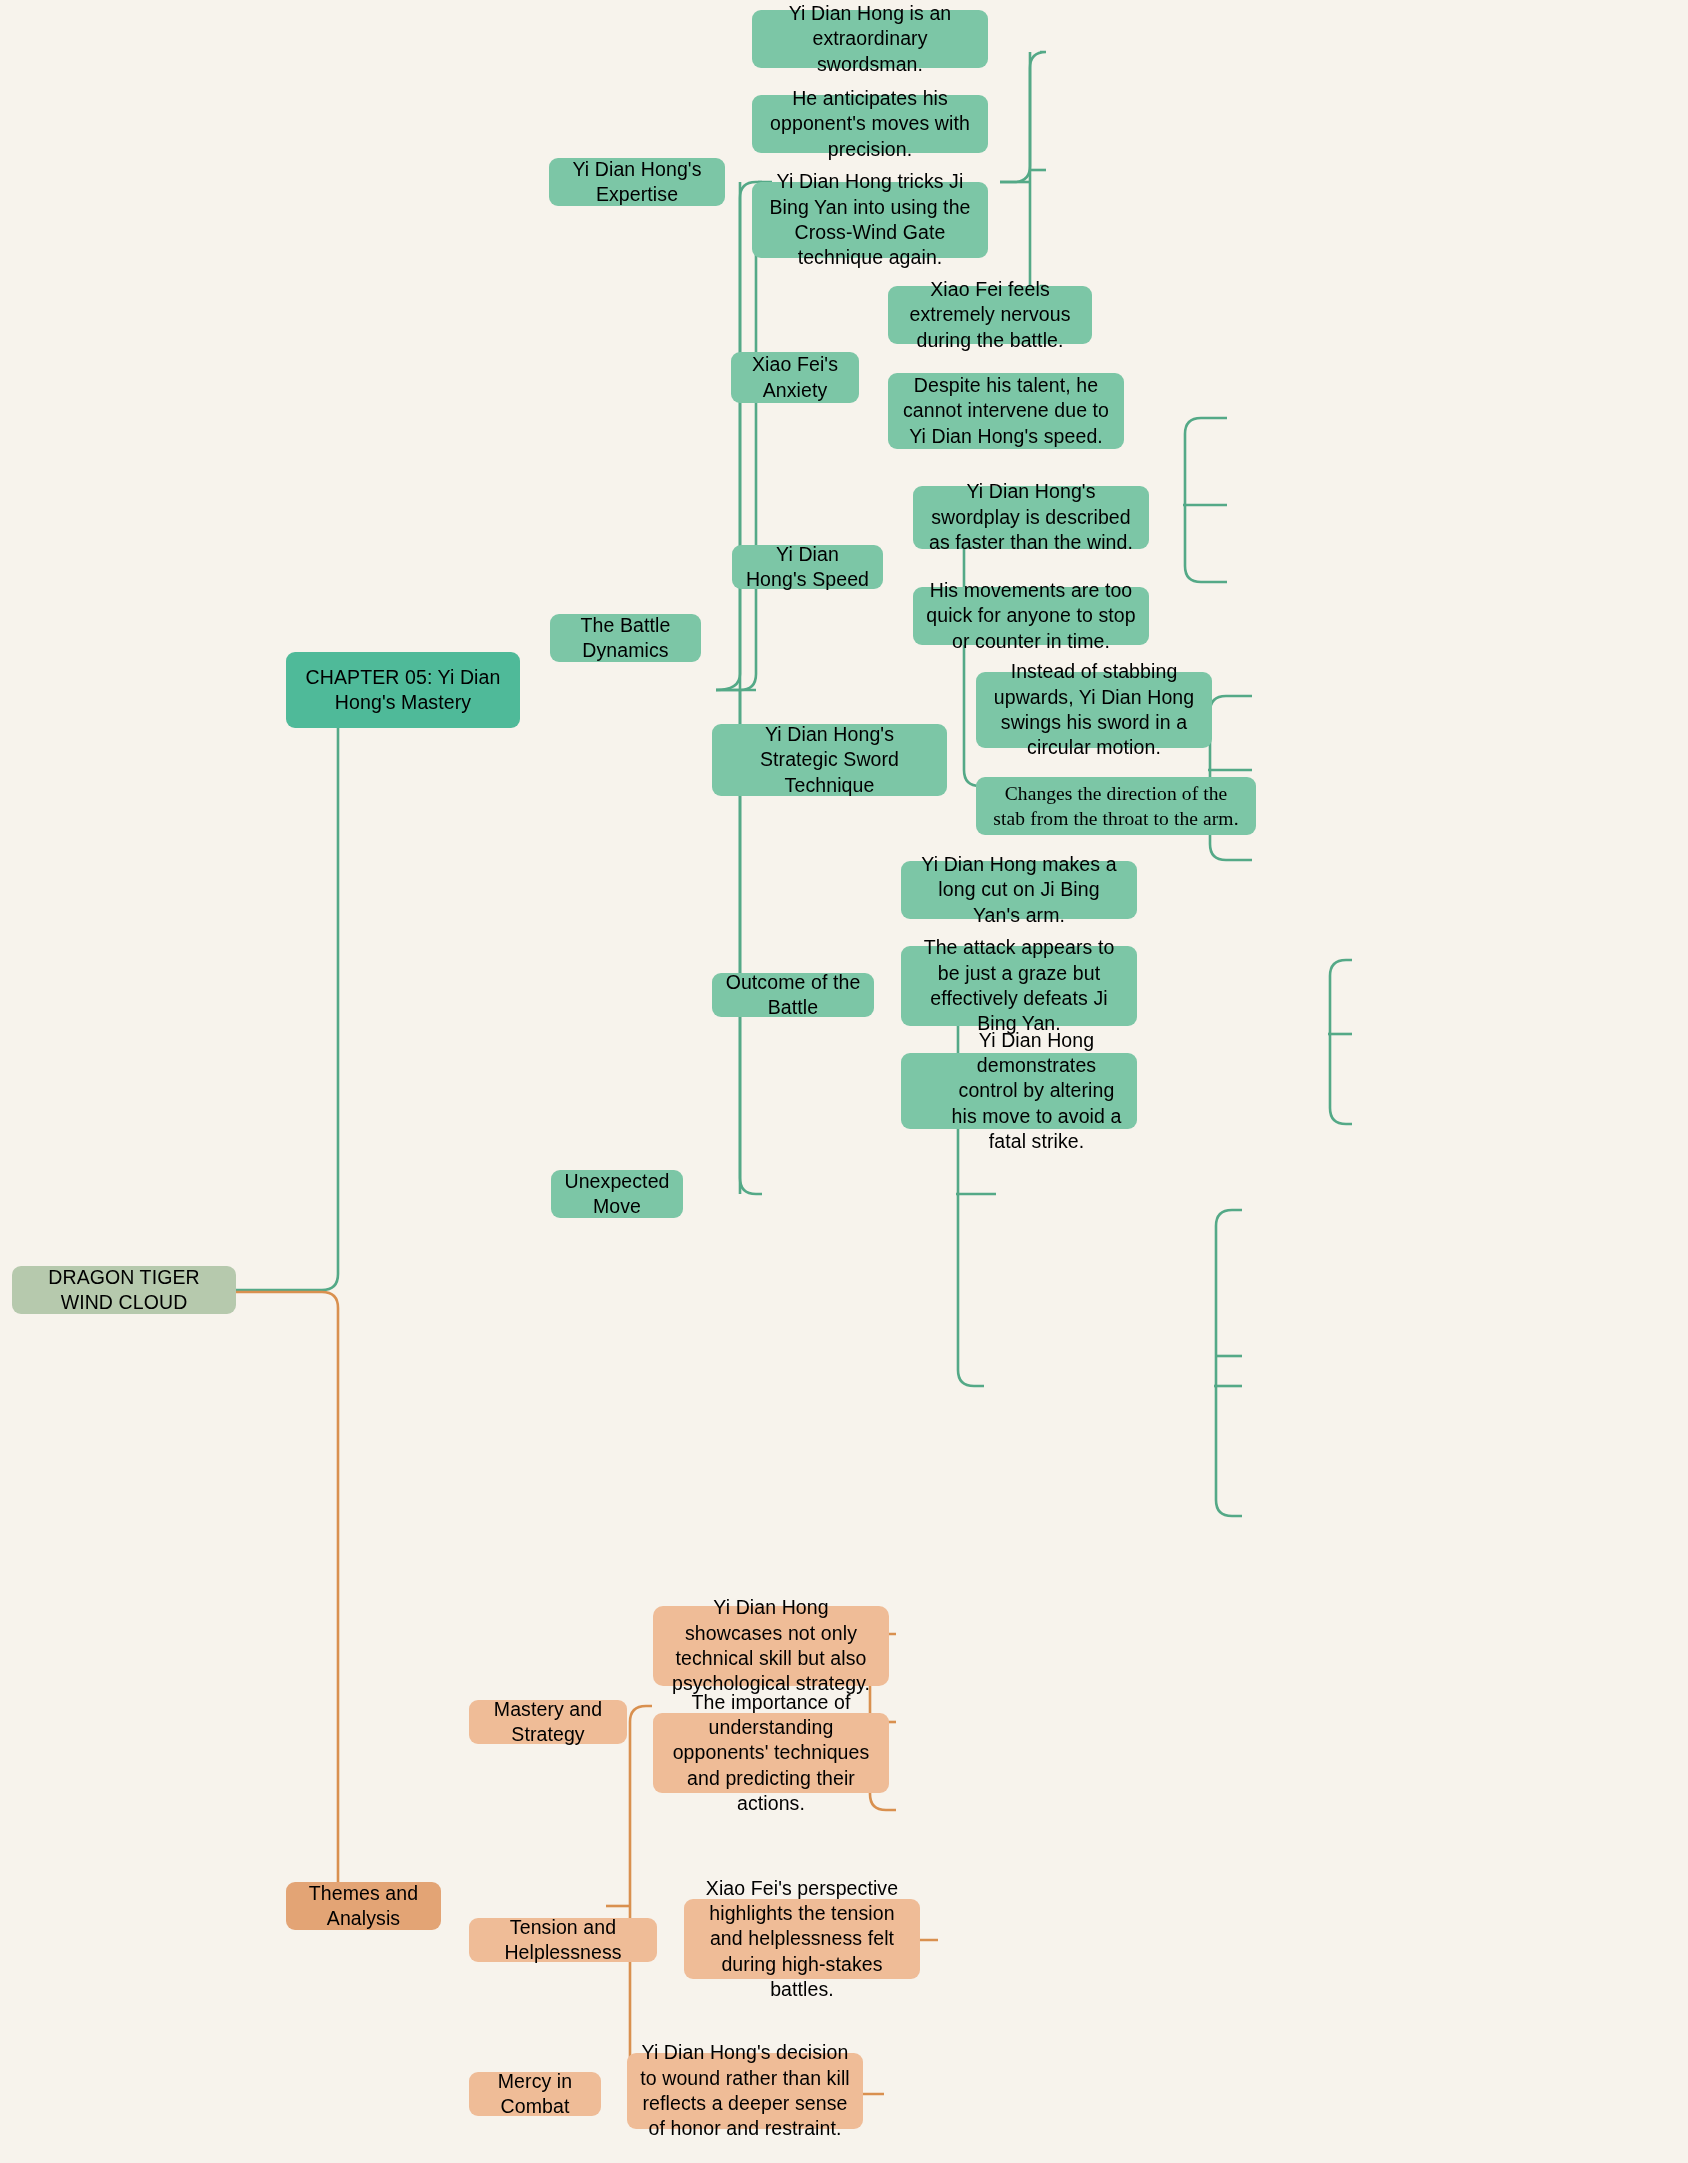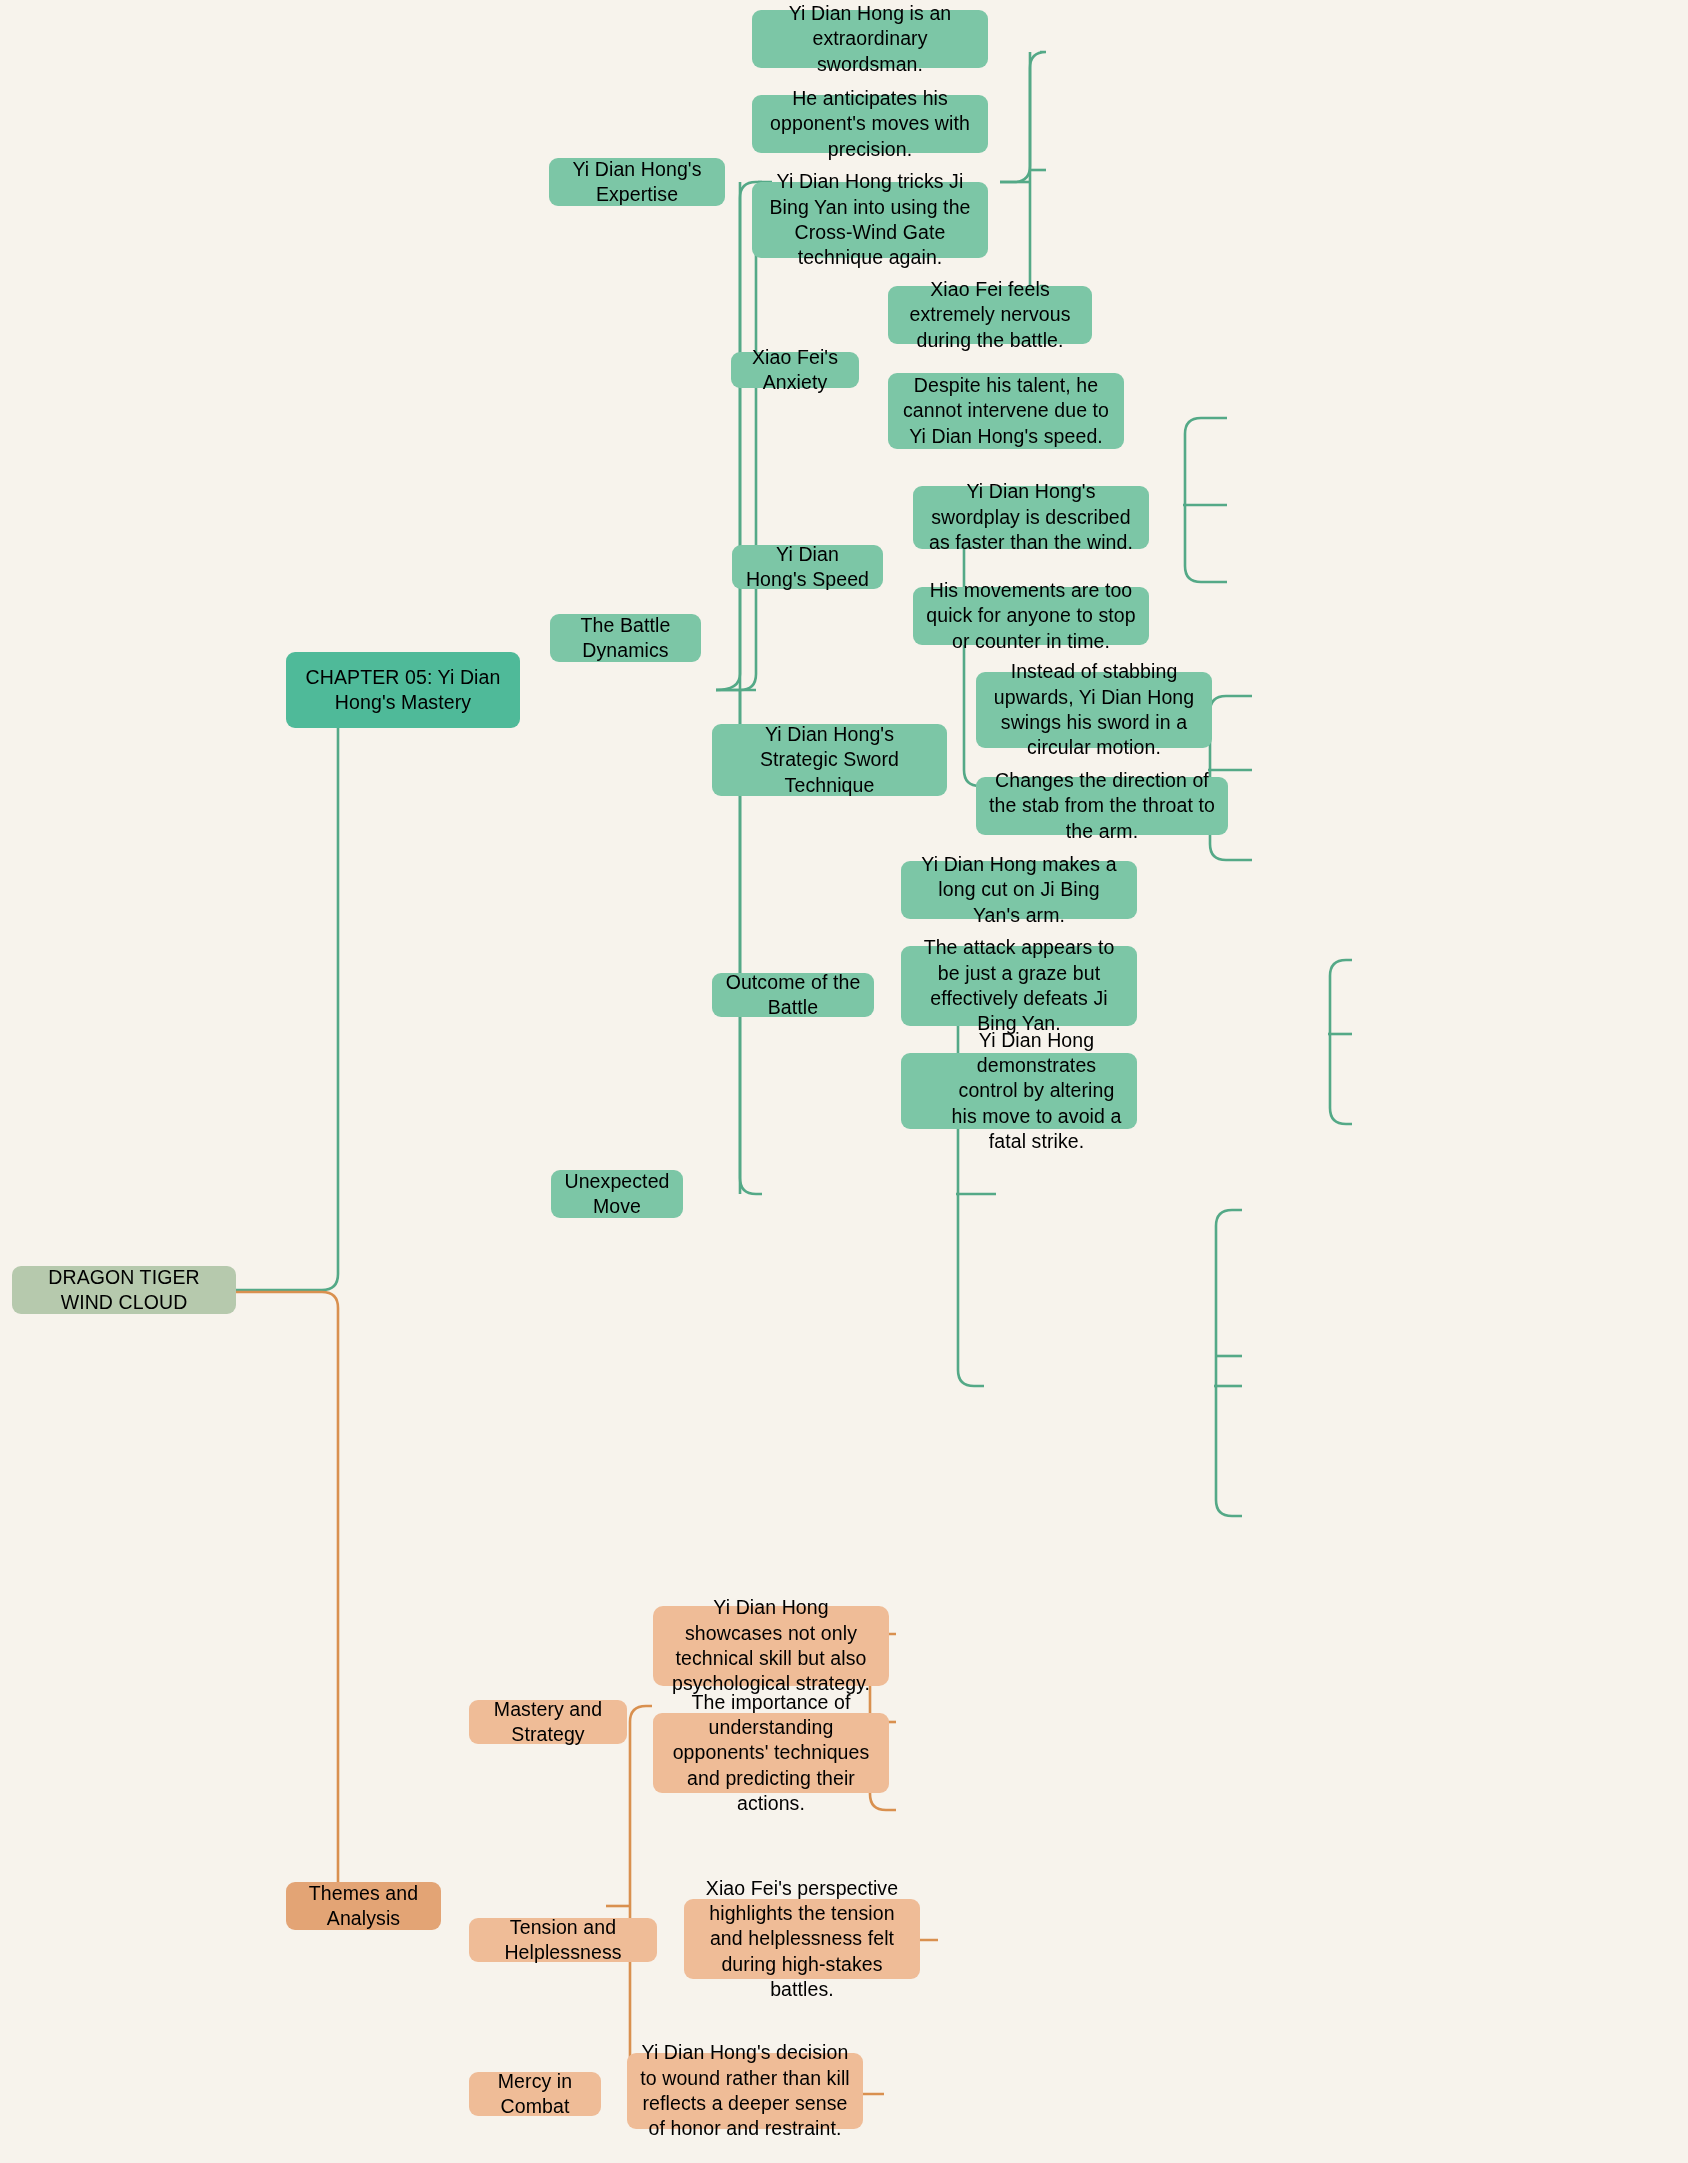--- a/index.html
+++ b/index.html
@@ -170,21 +170,21 @@
   </div>
 
   <div class="node gleaf" style="left:752px; top:95px; width:236px; height:58px;">
     <span>He anticipates his opponent's moves with precision.</span>
   </div>
 
   <div class="node gleaf" style="left:752px; top:182px; width:236px; height:76px;">
     <span>Yi Dian Hong tricks Ji Bing Yan into using the Cross-Wind Gate technique again.</span>
   </div>
 
-  <div class="node g3" style="left:731px; top:352px; width:128px; height:36px;">
+  <div class="node g3" style="left:731px; top:352px; width:128px; height:51px;">
     <span>Xiao Fei's Anxiety</span>
   </div>
 
   <div class="node gleaf" style="left:888px; top:286px; width:204px; height:58px;">
     <span>Xiao Fei feels extremely nervous during the battle.</span>
   </div>
 
   <div class="node gleaf" style="left:888px; top:373px; width:236px; height:76px;">
     <span>Despite his talent, he cannot intervene due to Yi Dian Hong's speed.</span>
   </div>
@@ -202,21 +202,21 @@
   </div>
 
   <div class="node g3" style="left:712px; top:724px; width:235px; height:72px;">
     <span>Yi Dian Hong's Strategic Sword Technique</span>
   </div>
 
   <div class="node gleaf" style="left:976px; top:672px; width:236px; height:76px;">
     <span>Instead of stabbing upwards, Yi Dian Hong swings his sword in a circular motion.</span>
   </div>
 
-  <div class="node gleaf" style="left:976px; top:777px; width:252px; height:58px;">
+  <div class="node gleaf" style="left:976px; top:777px; width:280px; height:58px;font-family:Liberation Serif, serif;">
     <span>Changes the direction of the stab from the throat to the arm.</span>
   </div>
 
   <div class="node g3" style="left:712px; top:973px; width:162px; height:44px;">
     <span>Outcome of the Battle</span>
   </div>
 
   <div class="node gleaf" style="left:901px; top:861px; width:236px; height:58px;">
     <span>Yi Dian Hong makes a long cut on Ji Bing Yan's arm.</span>
   </div>

